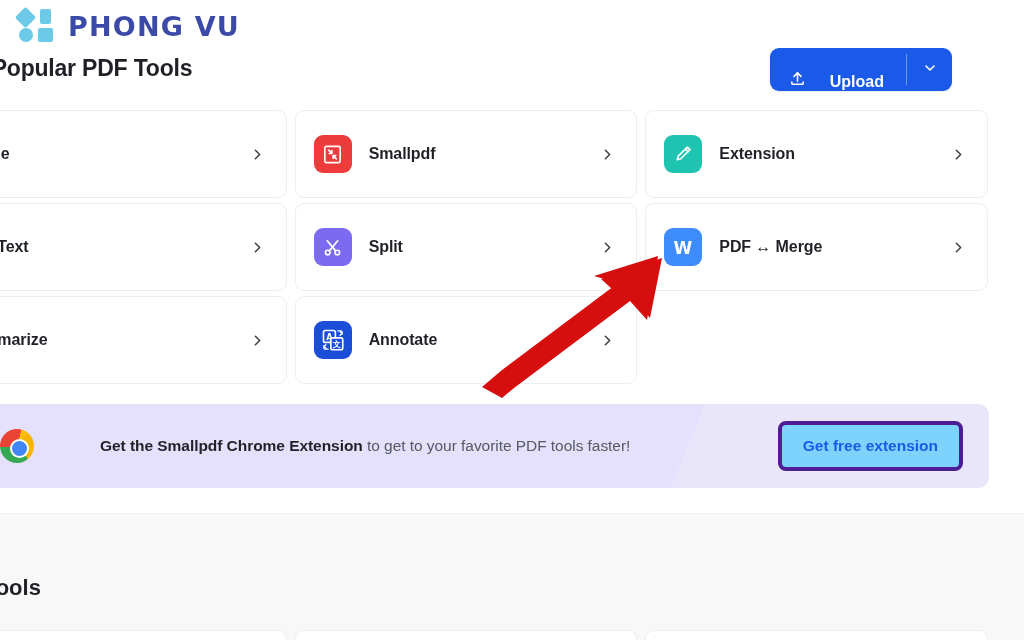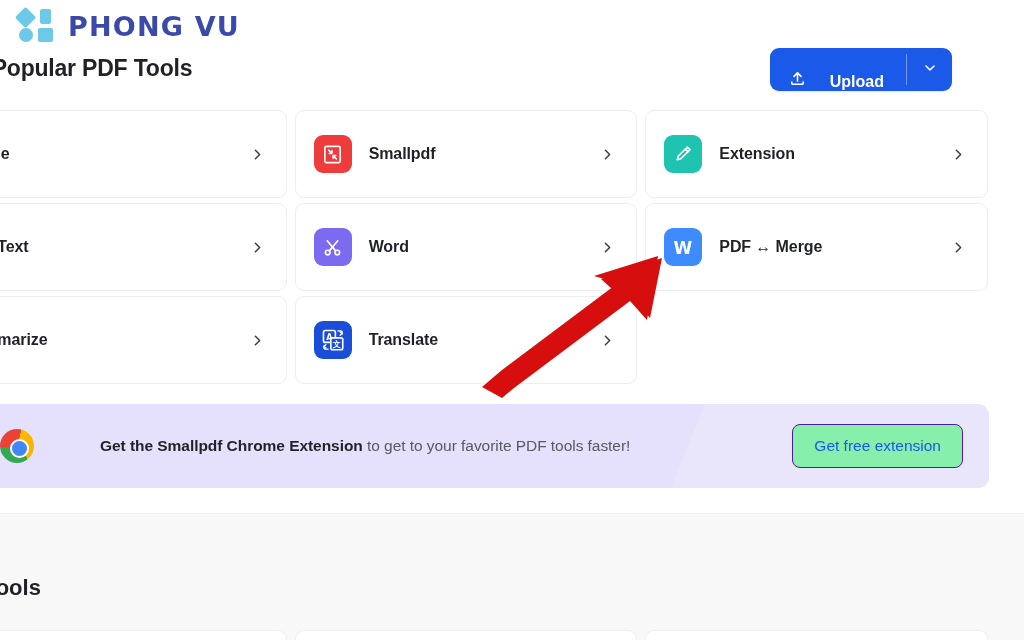--- a/index.html
+++ b/index.html
@@ -132,22 +132,22 @@
     width: 15px; height: 15px; margin: -7.5px 0 0 -7.5px;
     background: #4285f4; border: 2.5px solid #ffffff; border-radius: 50%;
   }
   .promo-text {
     font-size: 15.5px; color: #555a63; letter-spacing: -0.05px;
     white-space: nowrap; position: relative; z-index: 2; margin-left: 48px;
   }
   .promo-text b { color: #1f2127; font-weight: 700; }
   .promo-btn {
     margin-left: auto; position: relative; z-index: 3;
-    background: #86efac; border: 1px solid #4c1d95;
-    color: #1b5ae8; font-size: 15.5px; font-weight: 400;
+    background: #7dd3fc; border: 4px solid #4c1d95;
+    color: #1b5ae8; font-size: 15.5px; font-weight: 700;
     padding: 12px 21px; border-radius: 8px; cursor: pointer;
     white-space: nowrap;
   }
 
   
   .lower-section {
     position: absolute; left: 0; top: 513px;
     width: 1024px; height: 127px;
     background: #f8f8f9;
     border-top: 1px solid #f0f0f2;
@@ -266,21 +266,21 @@
 
     <div class="tool-card">
       <div class="tool-icon" style="background:#7c6bf0">
         <svg width="23" height="23" viewBox="0 0 24 24" fill="none" stroke="#ffffff" stroke-width="1.7" stroke-linecap="round" stroke-linejoin="round">
           <circle cx="7" cy="17.3" r="2.4"></circle>
             <circle cx="17" cy="17.3" r="2.4"></circle>
           <path d="M8.7 15.5L17.5 5"></path>
             <path d="M15.3 15.5L6.5 5"></path>
         </svg>
       </div>
-      <div class="tool-label">Word</div>
+      <div class="tool-label">Split</div>
       <div class="tool-chev">
         <svg width="17" height="17" viewBox="0 0 24 24" fill="none" stroke="currentColor" stroke-width="2.2" stroke-linecap="round" stroke-linejoin="round">
             <path d="M9 6l6 6-6 6"></path>
           </svg>
       </div>
     </div>
 
     <div class="tool-card">
       <div class="tool-icon" style="background:#3d8bfd">
         <svg width="28" height="28" viewBox="0 0 28 28">
@@ -311,21 +311,21 @@
           <rect x="3.2" y="3.2" width="11" height="11" rx="1.6" fill="none" stroke="#ffffff" stroke-width="1.5"></rect>
           <text x="8.6" y="11.6" text-anchor="middle" fill="#ffffff" font-size="7.5" font-weight="700" font-family="DejaVu Sans, sans-serif">A</text>
           <rect x="10" y="10" width="11" height="11" rx="1.6" fill="#1a4dd8" stroke="#ffffff" stroke-width="1.5"></rect>
           <text x="15.5" y="18.3" text-anchor="middle" fill="#ffffff" font-size="7.5" font-weight="700" font-family="DejaVu Sans, sans-serif">文</text>
           <path d="M16.5 3.6h2.6a1.3 1.3 0 0 1 1.3 1.3v1.6" fill="none" stroke="#ffffff" stroke-width="1.3" stroke-linecap="round"></path>
           <path d="M18.6 7.6l1.8-1.6-1.8-1.5" fill="none" stroke="#ffffff" stroke-width="1.3" stroke-linecap="round" stroke-linejoin="round"></path>
           <path d="M7.5 20.4H4.9a1.3 1.3 0 0 1-1.3-1.3v-1.6" fill="none" stroke="#ffffff" stroke-width="1.3" stroke-linecap="round"></path>
           <path d="M5.4 16.4L3.6 18l1.8 1.5" fill="none" stroke="#ffffff" stroke-width="1.3" stroke-linecap="round" stroke-linejoin="round"></path>
         </svg>
       </div>
-      <div class="tool-label">Translate</div>
+      <div class="tool-label">Annotate</div>
       <div class="tool-chev">
         <svg width="17" height="17" viewBox="0 0 24 24" fill="none" stroke="currentColor" stroke-width="2.2" stroke-linecap="round" stroke-linejoin="round">
             <path d="M9 6l6 6-6 6"></path>
           </svg>
       </div>
     </div>
   </div>
 
   <div class="lower-section"></div>
   <div class="lower-title">e tools</div>

